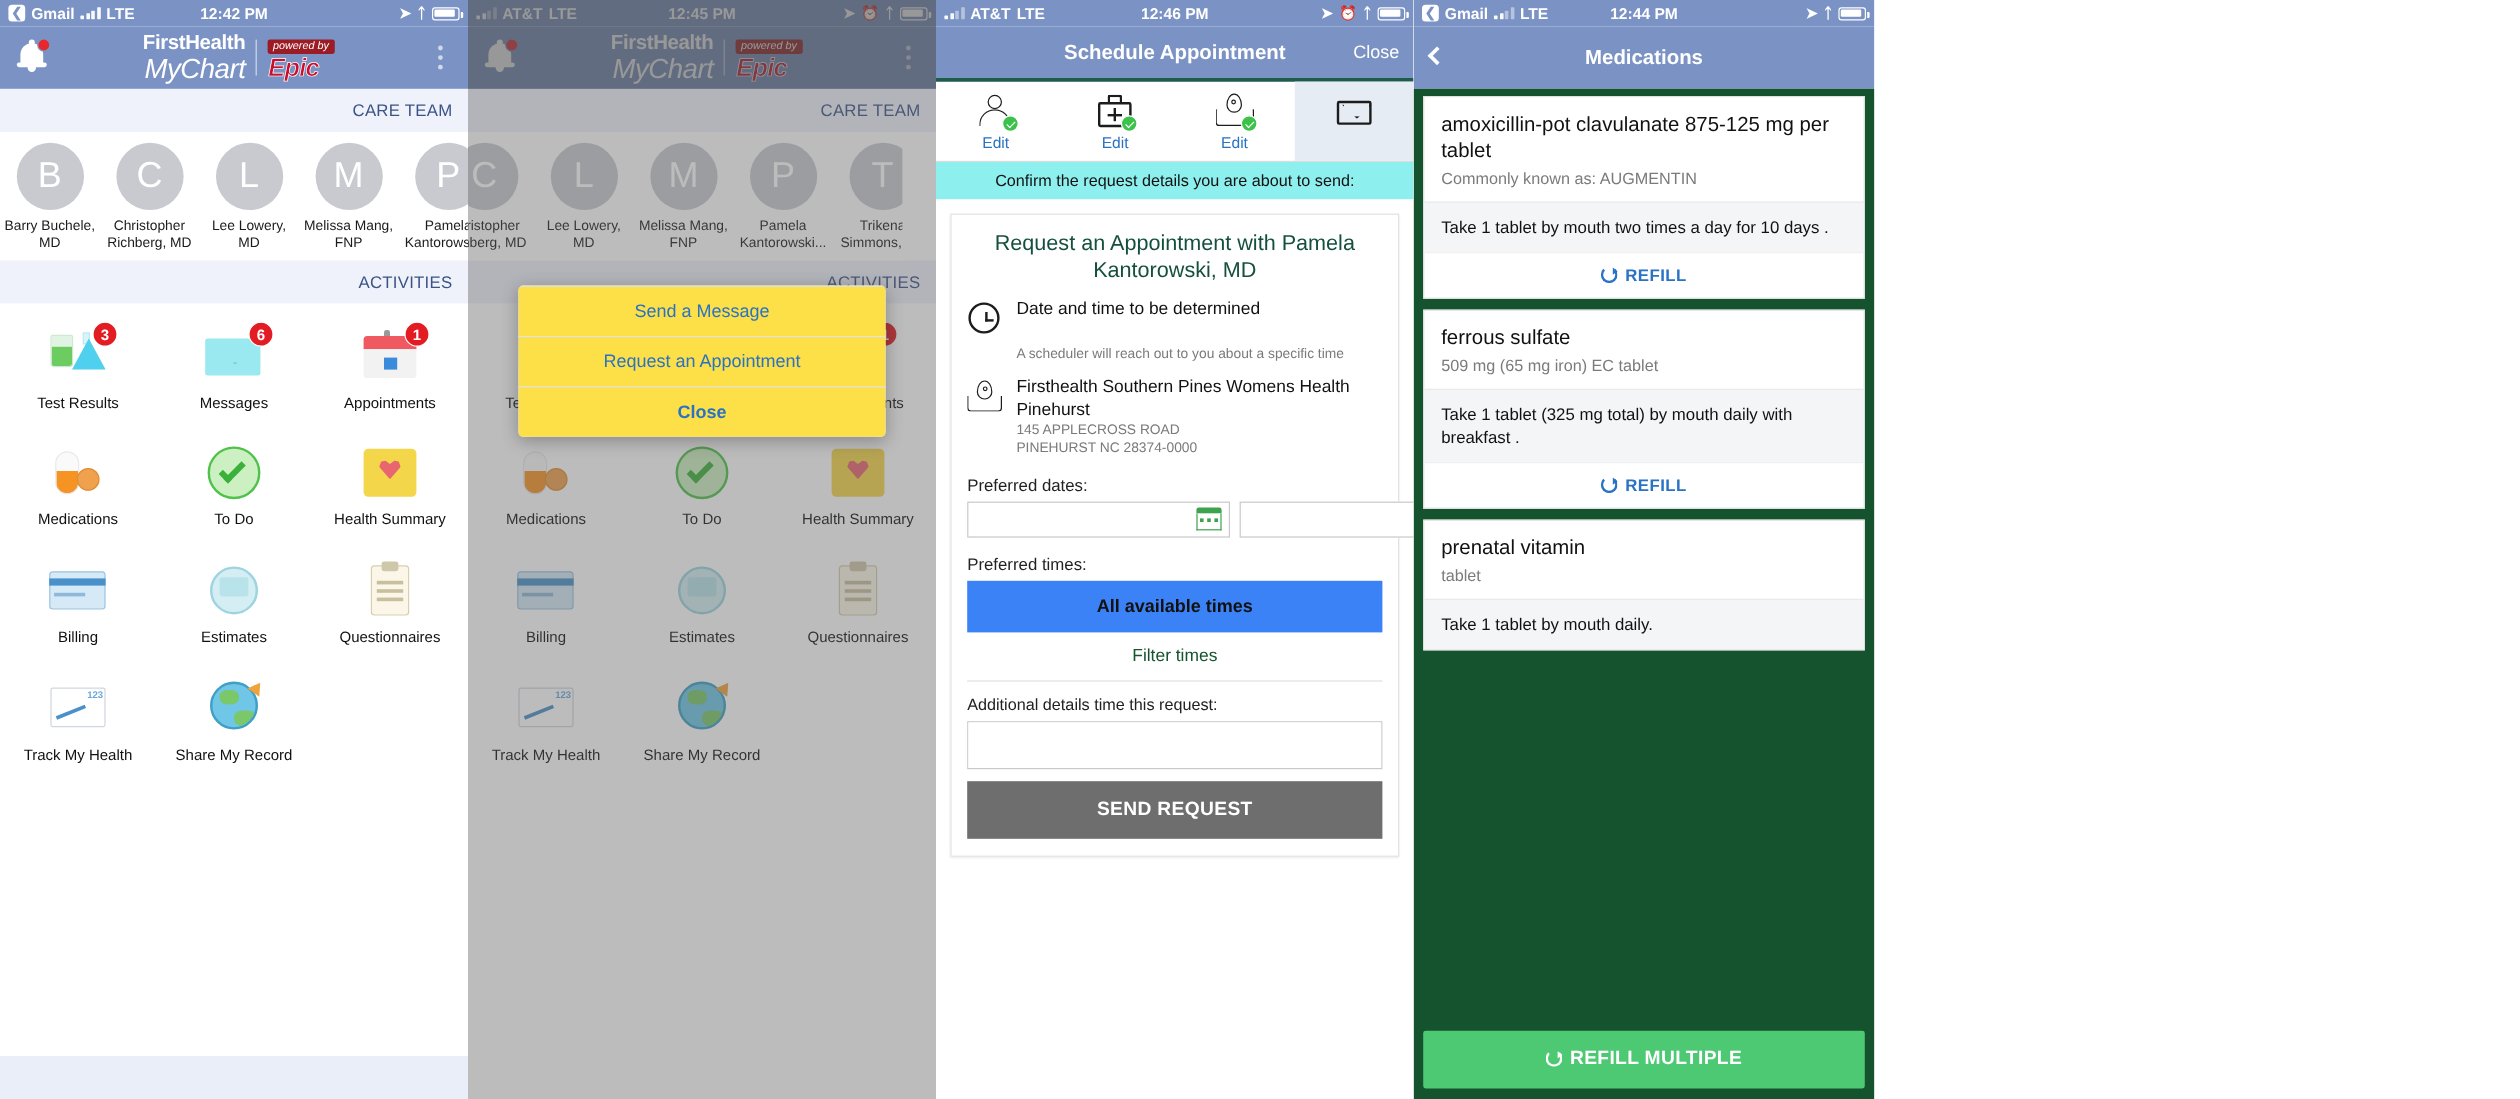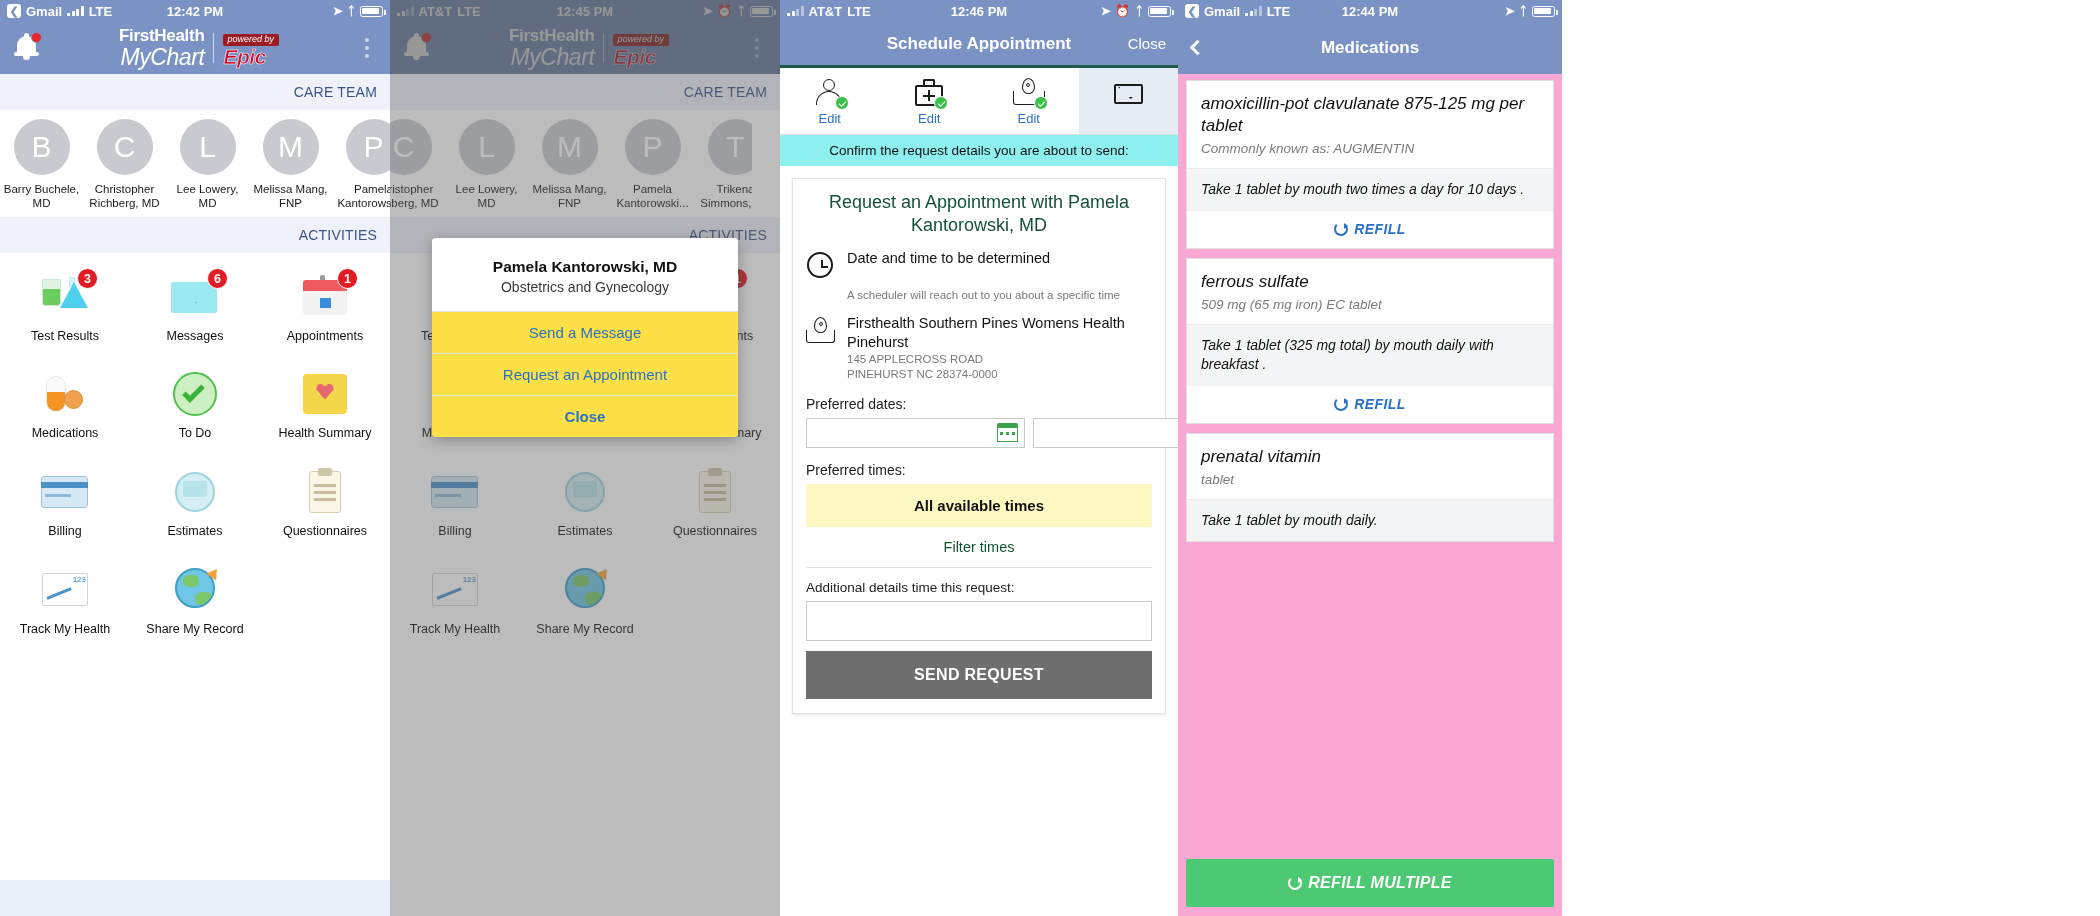--- a/index.html
+++ b/index.html
@@ -206,28 +206,28 @@
   .lbl3 { font-size: 14px; color:#222; margin: 14px 0 6px 0; }
   .dateinputs { display:flex; gap: 8px; }
   .dateinput { flex:1; display:flex; align-items:center; border:1px solid #c9c9c9; background:#fff; height: 30px; }
   .dateinput input { flex:1; border:0; outline:0; height:100%; padding: 0 6px; font-size:13px; font-family:inherit; background:transparent; }
   .calbtn { width: 26px; height: 24px; margin-right:3px; position:relative; }
   .calbtn .top{position:absolute;left:2px;top:2px;width:21px;height:5px;background:#3fa34d;border-radius:2px 2px 0 0;}
   .calbtn .bd{position:absolute;left:2px;top:7px;width:21px;height:14px;background:#fff;border:1.2px solid #3fa34d;border-top:none;}
   .calbtn .d1{position:absolute;left:5px;top:11px;width:3px;height:3px;background:#3fa34d;}
   .calbtn .d2{position:absolute;left:11px;top:11px;width:3px;height:3px;background:#3fa34d;}
   .calbtn .d3{position:absolute;left:17px;top:11px;width:3px;height:3px;background:#3fa34d;}
-  .alltimes { background:#fef9c3; text-align:center; padding: 13px 0; font-size: 15px; color:#111; font-weight:bold; margin-top: 3px;}
+  .alltimes { background:#3b82f6; text-align:center; padding: 13px 0; font-size: 15px; color:#111; font-weight:bold; margin-top: 3px;}
   .filtertimes { text-align:center; padding: 12px 0; font-size: 14.5px; color:#14532d; border-bottom: 1px solid #e0e0e0;}
   .details-lbl { font-size: 13.5px; color:#222; margin: 12px 0 6px 0; }
   .details-box { border:1px solid #c9c9c9; background:#fff; height: 40px; }
   .sendbtn { background:#6e6e6e; color:#fff; text-align:center; font-size: 16px; font-weight:bold; padding: 15px 0; margin-top: 10px; letter-spacing: .3px; }
 
   
-  .s4body { background:#f9a8d4; height: calc(916px - 22px - 52px); padding: 6px 8px 0 8px; position:relative;font-style:italic; }
+  .s4body { background:#14532d; height: calc(916px - 22px - 52px); padding: 6px 8px 0 8px; position:relative; }
   .medcard { background:#fff; margin-bottom: 9px; border:1px solid #e0e0e0; }
   .med-top { padding: 12px 14px 11px 14px; }
   .med-name { font-size: 17px; color:#111; line-height:1.28; }
   .med-sub { font-size: 13.5px; color:#7b7b7b; margin-top: 3px; line-height:1.3;}
   .med-dir { background:#f4f5f7; border-top:1px solid #eaeaea; padding: 11px 14px; font-size: 14px; color:#111; line-height:1.35;}
   .med-refill { text-align:center; padding: 10px 0 11px 0; color:#2a72c4; font-size: 14px; font-weight:bold; letter-spacing:.4px; border-top:1px solid #f0f0f0;}
   .refresh-ico { display:inline-block; width: 14px; height: 14px; border: 2px solid #2a72c4; border-radius: 50%; border-top-color: transparent; vertical-align: -2px; margin-right: 6px; position:relative;}
   .refresh-ico::after{content:"";position:absolute;right:-2px;top:-1px;width:0;height:0;border-left:4px solid #2a72c4;border-top:3px solid transparent;border-bottom:3px solid transparent;}
   .refillmult {
     position:absolute; left: 8px; right: 8px; bottom: 9px; background:#4cc972; color:#fff;
@@ -570,24 +570,20 @@
             <span class="arr"></span>
           </div>
         <div class="act-label">Share My Record</div>
       </div>
     </div>
 
     <div class="dimmed"></div>
     <div class="dim-nav"></div>
 
     <div class="modal">
-      <div class="modal-head">
-        <div class="modal-title">Pamela Kantorowski, MD</div>
-        <div class="modal-sub">Obstetrics and Gynecology</div>
-      </div>
       <div class="modal-item">Send a Message</div>
       <div class="modal-item">Request an Appointment</div>
       <div class="modal-item bold">Close</div>
     </div>
   </div>
 
   <div class="screen s3">
     <div class="statusbar">
       <div class="sb-left">
         <span class="bars dim">

